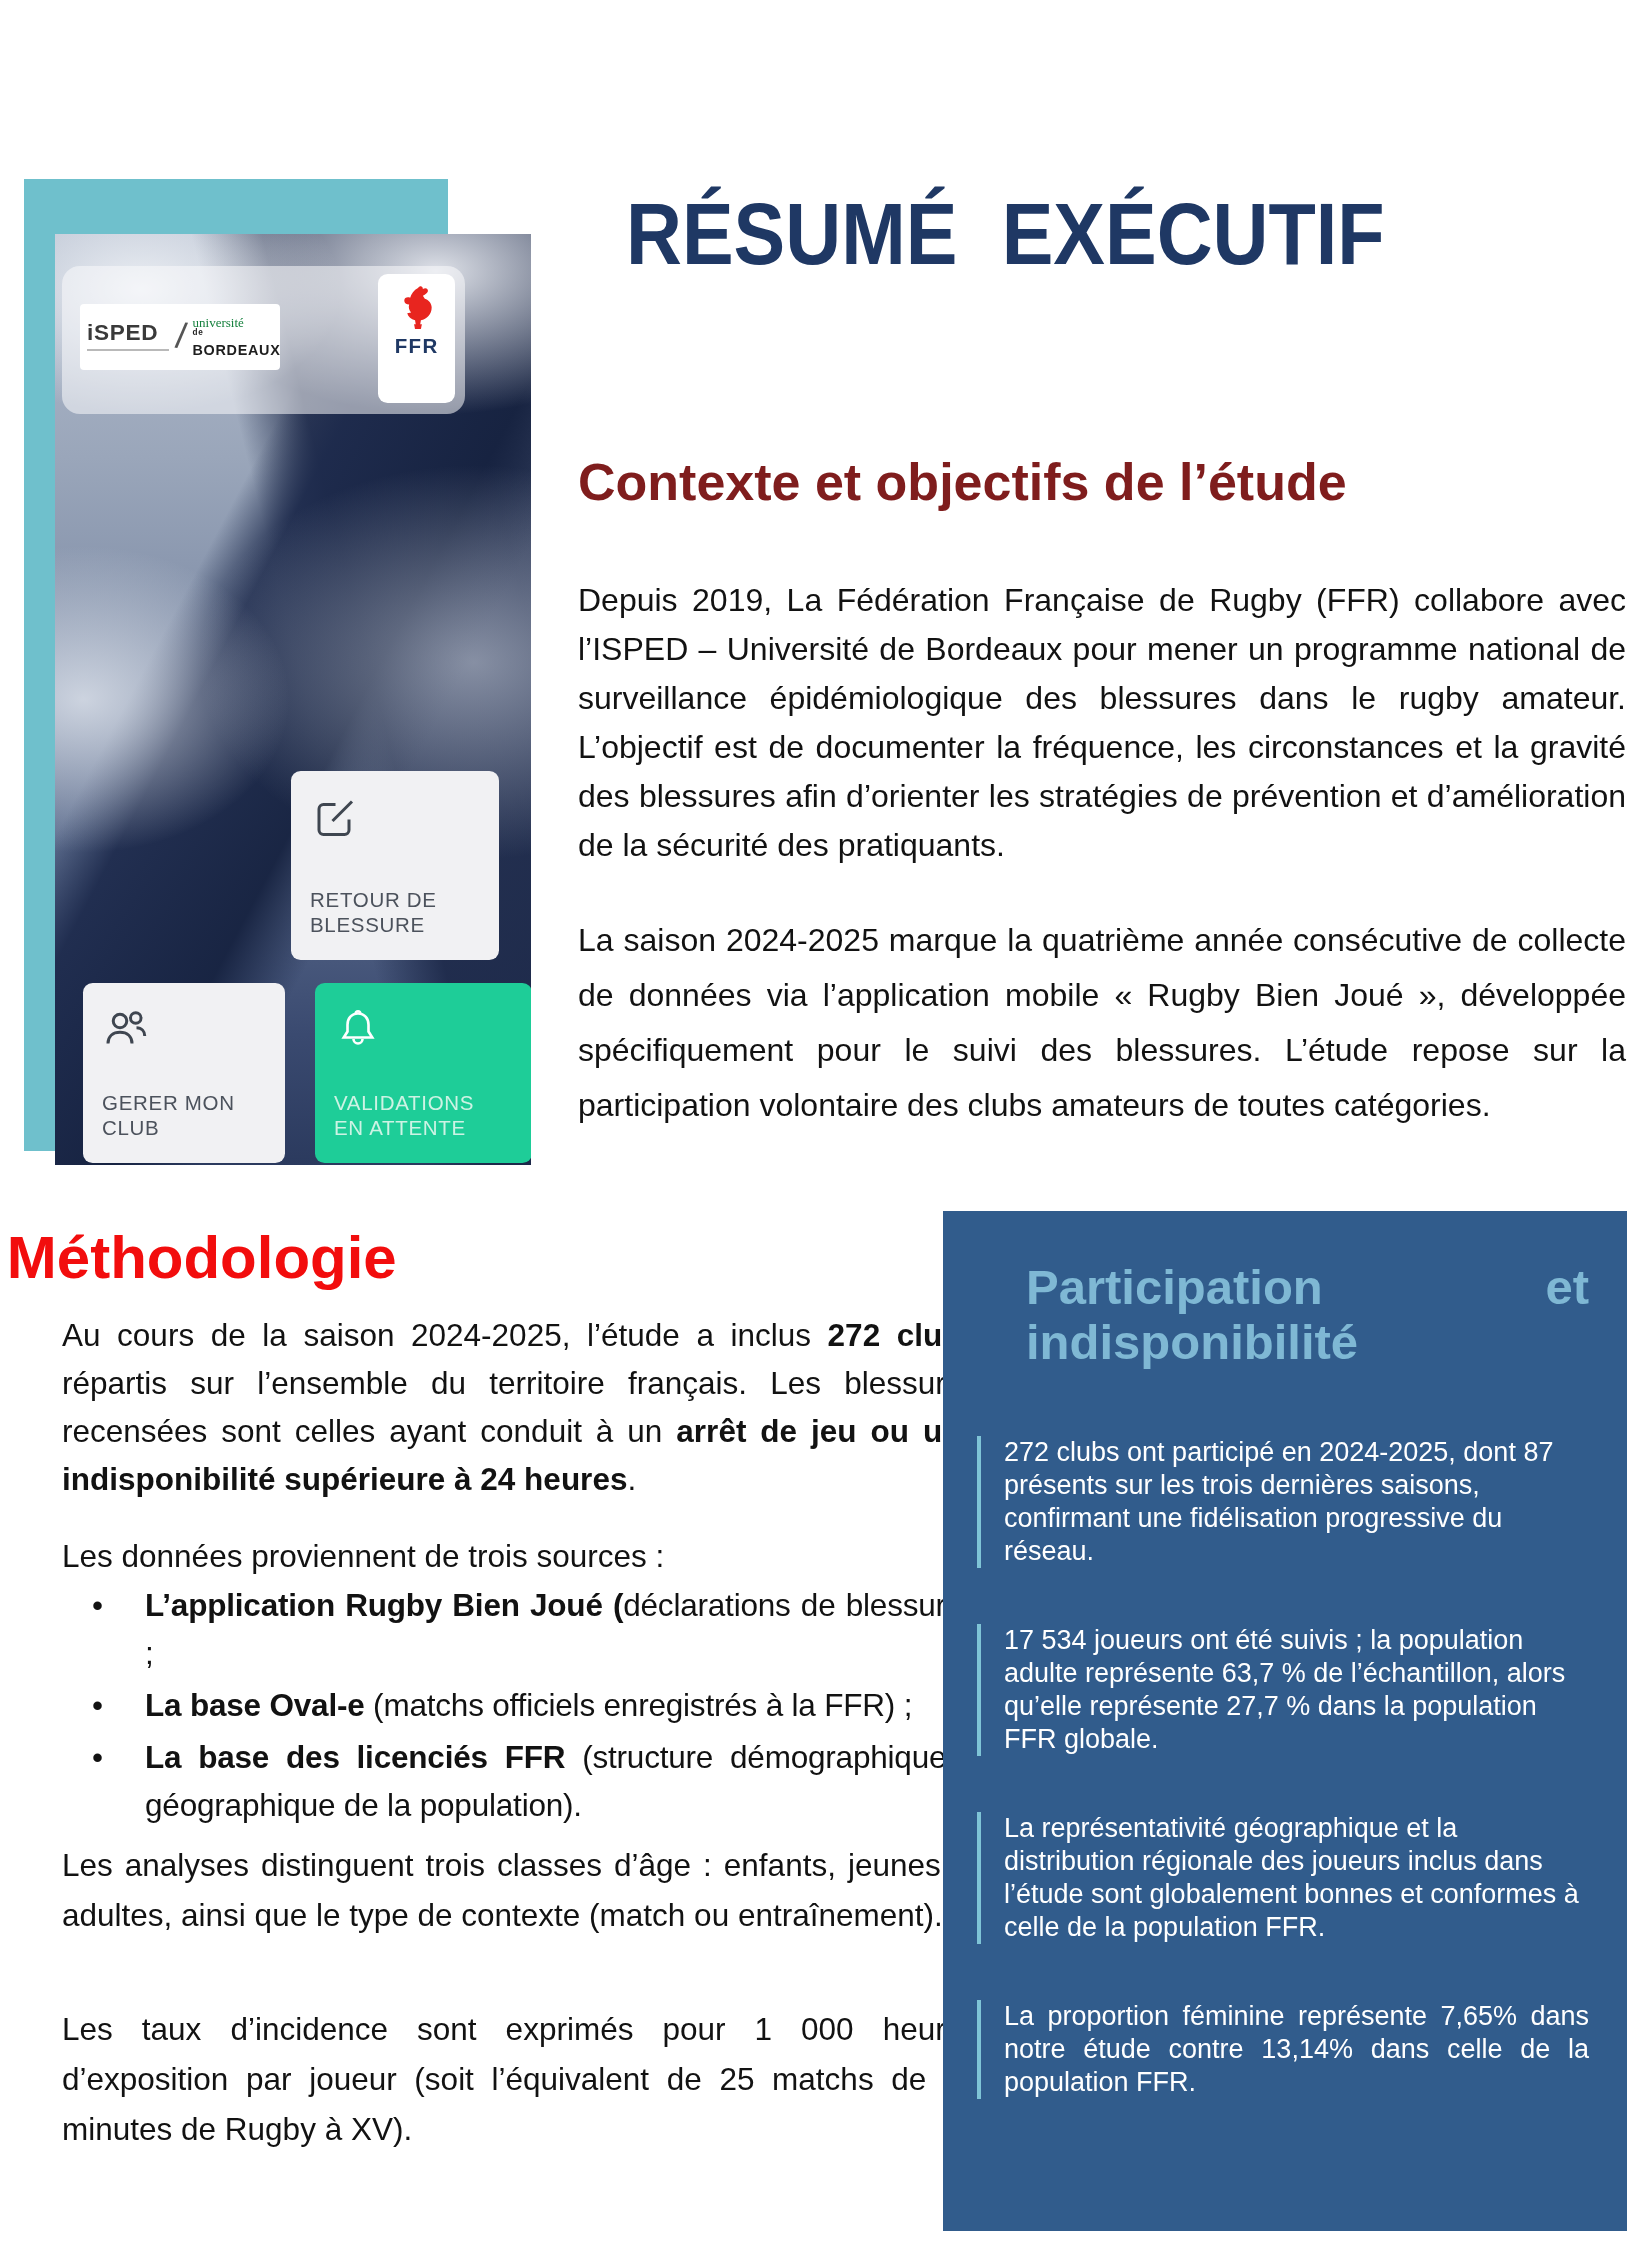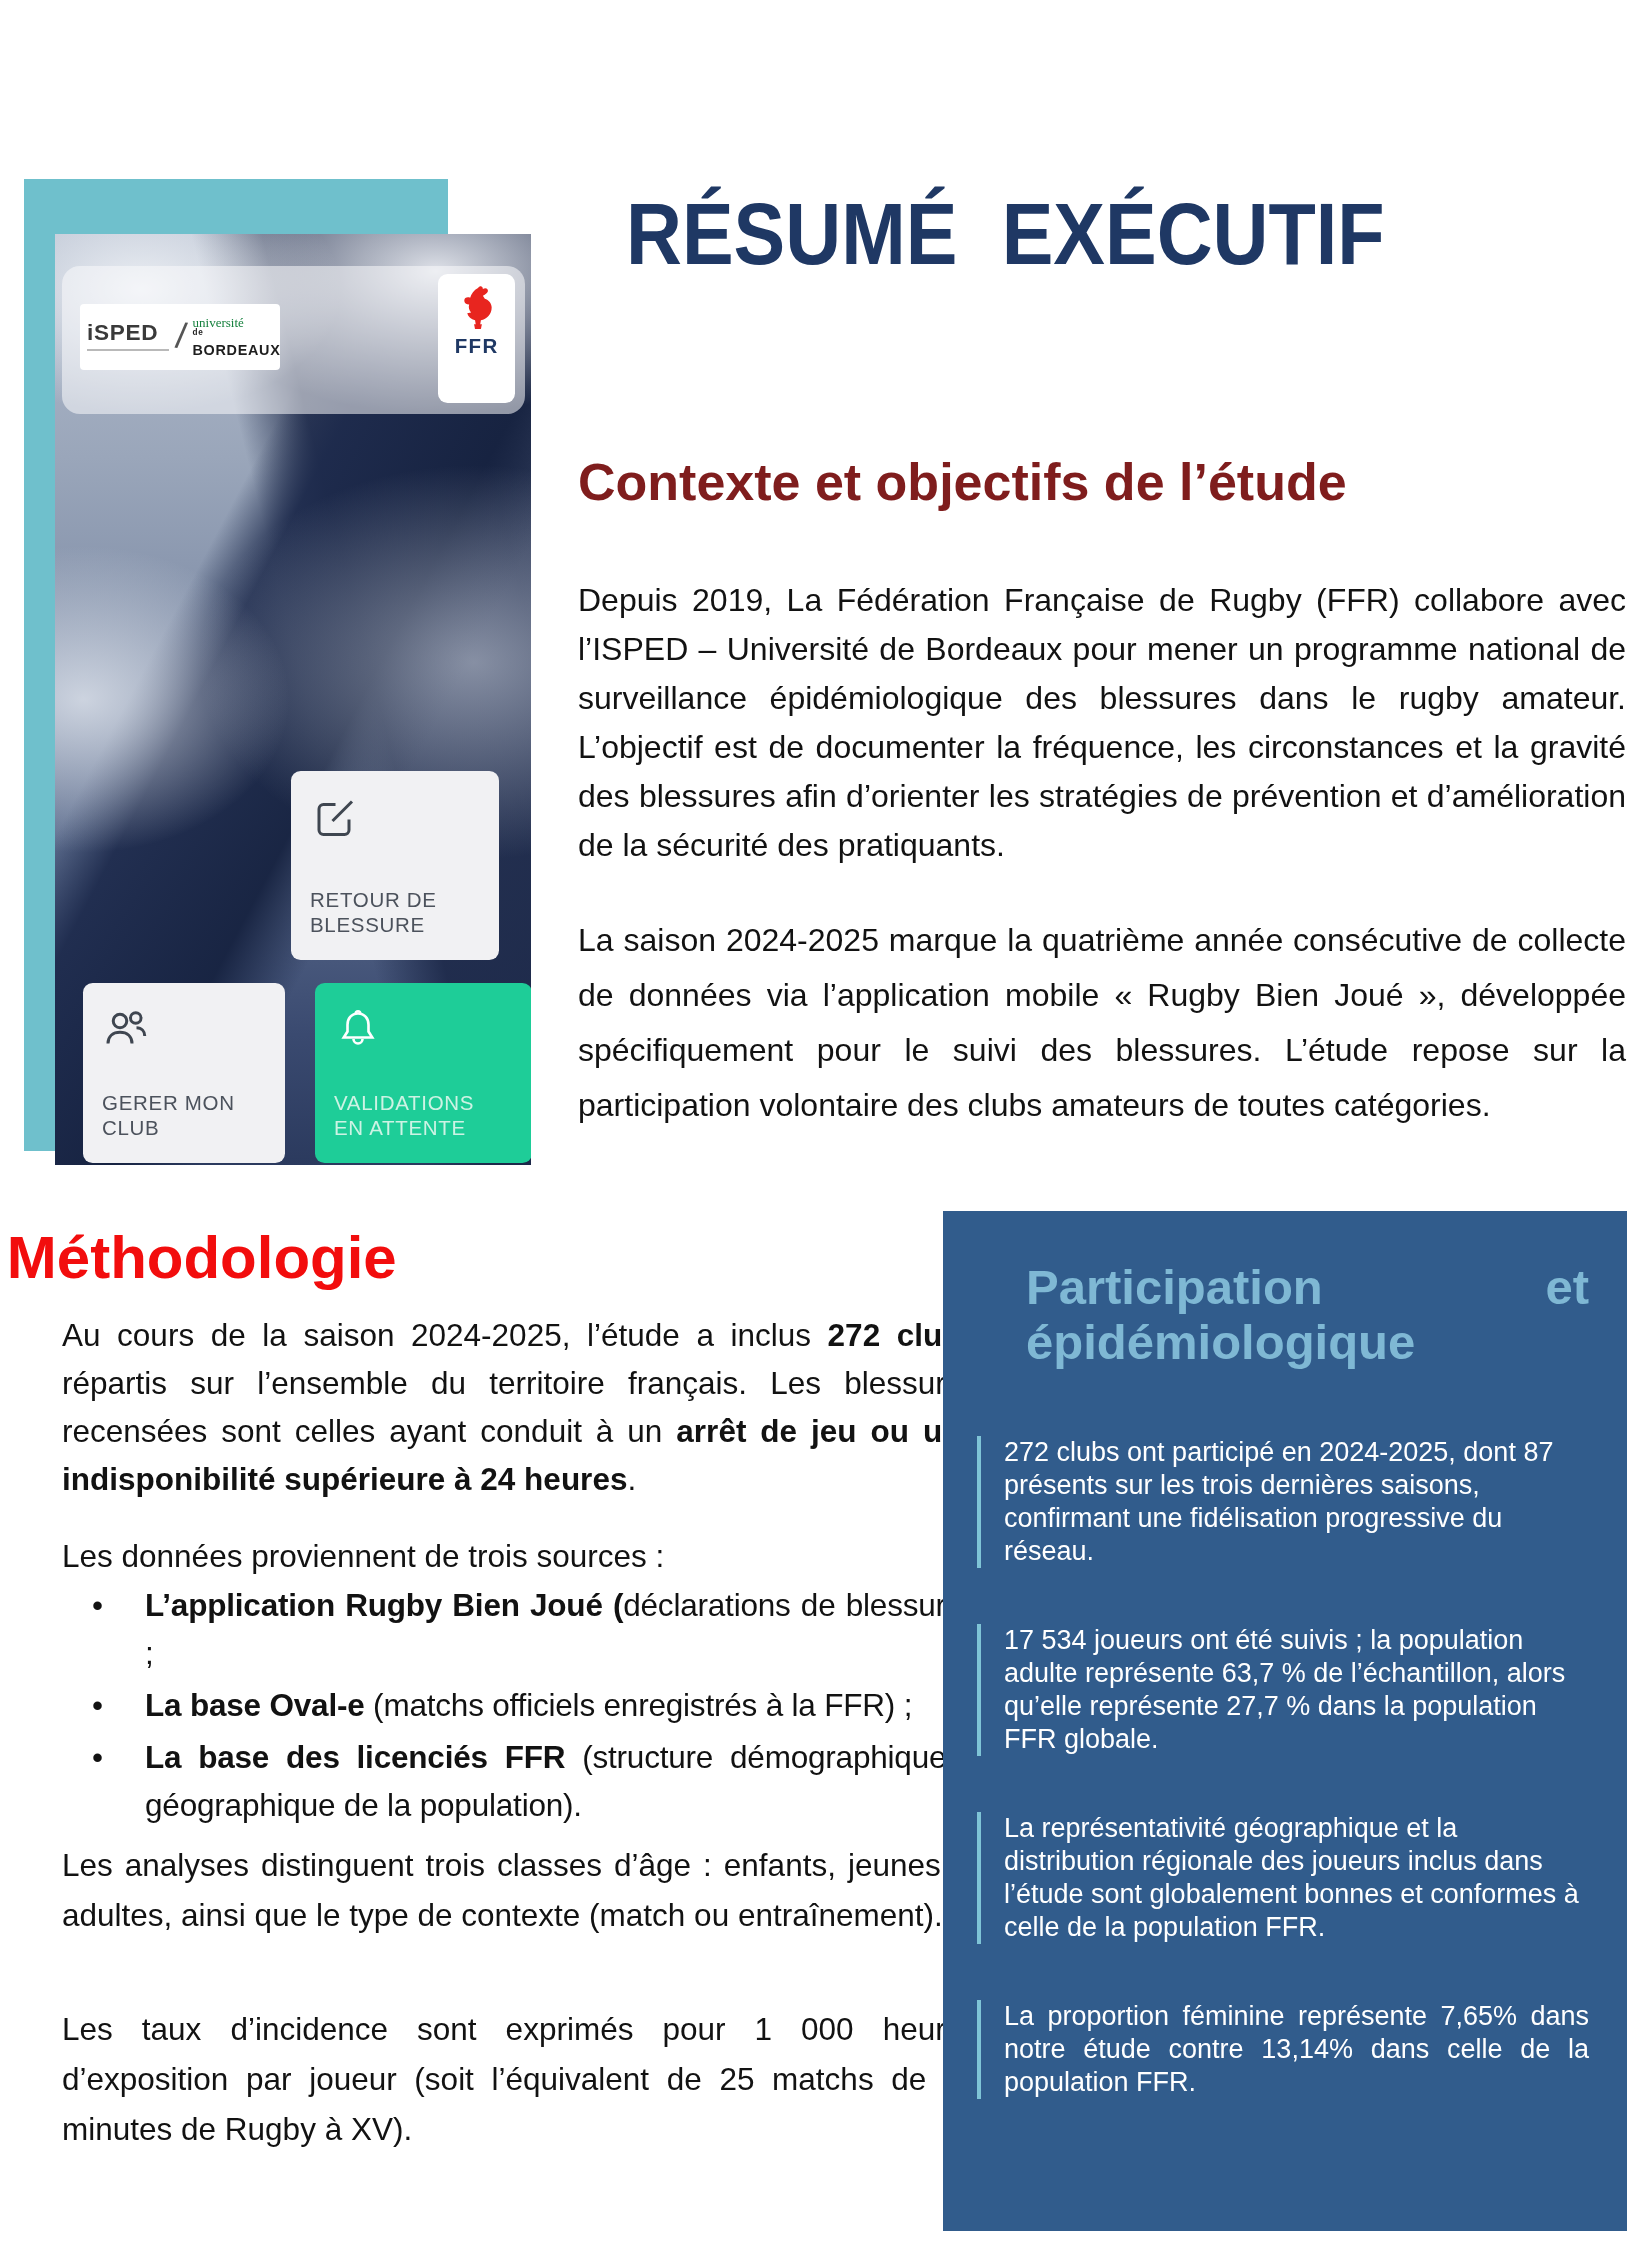--- a/index.html
+++ b/index.html
@@ -21,21 +21,21 @@
     background:
       radial-gradient(ellipse 287px 178px at 18% 6%, rgba(240,243,247,.95), rgba(240,243,247,0) 70%),
       radial-gradient(ellipse 356px 205px at 80% 4%, rgba(243,245,249,.9), rgba(243,245,249,0) 70%),
       radial-gradient(ellipse 294px 219px at 6% 50%, rgba(226,231,239,.8), rgba(226,231,239,0) 70%),
       radial-gradient(ellipse 383px 274px at 88% 46%, rgba(214,220,231,.55), rgba(214,220,231,0) 72%),
       linear-gradient(118deg, rgba(29,42,76,0) 33%, rgba(29,42,76,.92) 40%, rgba(22,34,64,.95) 57%, rgba(29,42,76,0) 66%),
       linear-gradient(76deg, rgba(26,38,70,0) 52%, rgba(26,38,70,.85) 62%, rgba(26,38,70,.9) 86%, rgba(26,38,70,.75) 100%),
       linear-gradient(180deg,#b3bccd 0%,#9aa6ba 24%,#7e8ca6 46%,#5b6b8c 66%,#3a4a70 86%,#2b3a5e 100%);
   }
   .phone-banner{
-    position:absolute;left:6.8px;top:31.5px;width:463px;height:148px;
+    position:absolute;left:6.8px;top:31.5px;width:403px;height:148px;
     background:rgba(249,250,252,.55);border-radius:18px;
   }
   .logo-chip{
     position:absolute;left:18.5px;top:38px;width:200px;height:66px;background:#ffffff;border-radius:4.1px;
     display:flex;align-items:center;justify-content:center;gap:6.8px;
   }
   .isped-wrap{display:flex;flex-direction:column;align-items:flex-start;}
   .isped-row{display:flex;align-items:flex-end;gap:2.7px;}
   .isped-text{font-size:22.6px;font-weight:bold;color:#3a3a3a;letter-spacing:0.7px;line-height:1;}
   .isped-tagline{width:82px;height:2.1px;background:#b9b9b9;margin-top:4.1px;}
@@ -181,21 +181,21 @@
   <ul class="met-list">
     <li><span class="b">L’application Rugby Bien Joué (</span><span>déclarations de blessures) ;</span></li>
     <li><span class="b">La base Oval-e</span><span> (matchs officiels enregistrés à la FFR) ;</span></li>
     <li><span class="b">La base des licenciés FFR</span><span> (structure démographique et géographique de la population).</span></li>
   </ul>
 
   <div class="para met-p2">Les analyses distinguent trois classes d’âge : enfants, jeunes et adultes, ainsi que le type de contexte (match ou entraînement).</div>
   <div class="para met-p3">Les taux d’incidence sont exprimés pour 1 000 heures d’exposition par joueur (soit l’équivalent de 25 matchs de 80 minutes de Rugby à XV).</div>
 
   <div class="blue-box">
-    <h2 class="blue-title">Participation et épidémiologique</h2>
+    <h2 class="blue-title">Participation et indisponibilité</h2>
     <div class="blue-item">272 clubs ont participé en 2024-2025, dont 87 présents sur les trois dernières saisons, confirmant une fidélisation progressive du réseau.</div>
     <div class="blue-item">17 534 joueurs ont été suivis ; la population adulte représente 63,7 % de l’échantillon, alors qu’elle représente 27,7 % dans la population FFR globale.</div>
     <div class="blue-item">La représentativité géographique et la distribution régionale des joueurs inclus dans l’étude sont globalement bonnes et conformes à celle de la population FFR.</div>
     <div class="blue-item justified">La proportion féminine représente 7,65% dans notre étude contre 13,14% dans celle de la population FFR.</div>
   </div>
 
 </div>
 
 
 </body></html>

